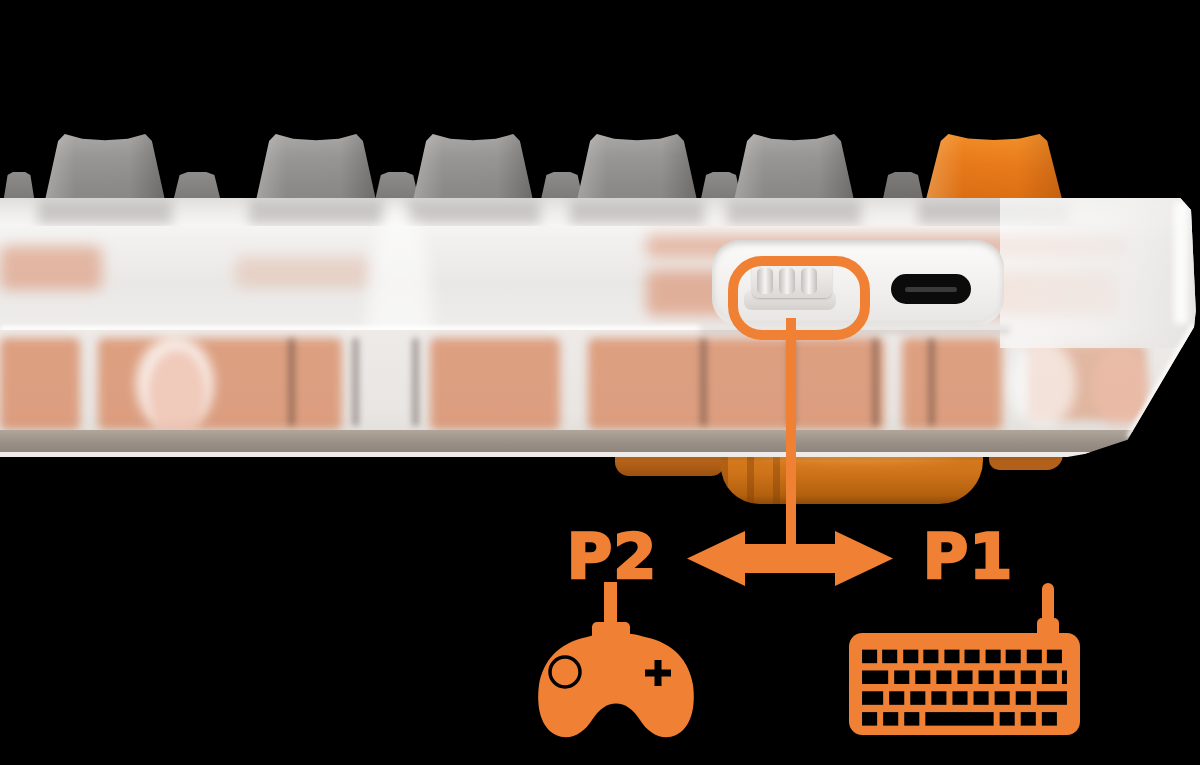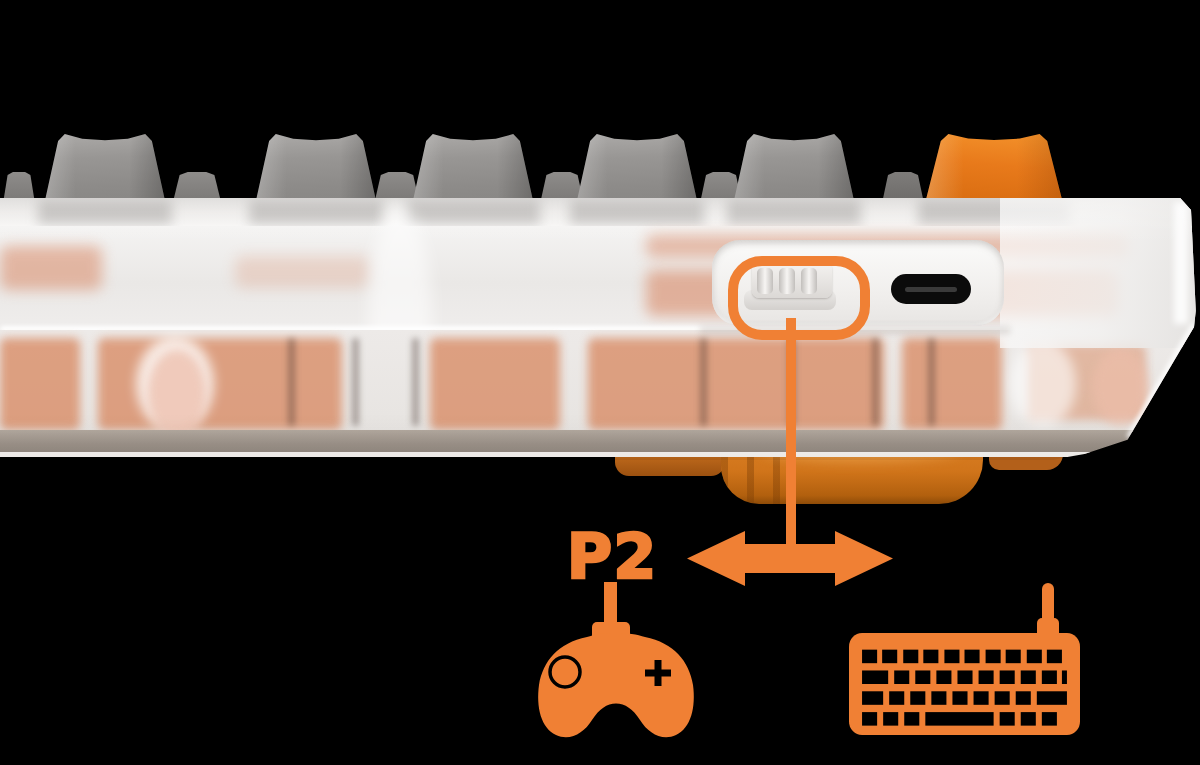--- a/index.html
+++ b/index.html
@@ -132,20 +132,21 @@
 
   <div class="abs annot" style="left:728px;top:256px;width:122px;height:64px;border:10px solid #F08034;border-radius:34px;"></div>
 
   <div class="oline" style="left:786px;top:318px;width:10px;height:230px;"></div>
 
   <svg class="abs annot" style="left:687px;top:531px;" width="206" height="55" viewBox="0 0 206 55">
     <polygon points="0,27.5 58,0 58,13 148,13 148,0 206,27.5 148,55 148,42 58,42 58,55" fill="#F08034"></polygon>
   </svg>
 
   <div class="plabel" style="left:556px;top:526px;width:112px;">P2</div>
+  <div class="plabel" style="left:918px;top:526px;width:100px;">P1</div>
 
   <div class="oline" style="left:604px;top:582px;width:13px;height:54px;"></div>
   <div class="oline" style="left:592px;top:622px;width:38px;height:16px;border-radius:5px 5px 0 0;"></div>
   <svg class="abs annot" style="left:528px;top:630px;" width="176" height="114" viewBox="0 0 176 114">
     <path fill="#F08034" d="M59,7 C74,1.5 102,1.5 117,7 C146,13 161,31 165,55 C168,77 163,98 148,105 C134,111.5 120,103 112,90 C105,79 97,73.5 88,73.5 C79,73.5 71,79 64,90 C56,103 42,111.5 28,105 C13,98 8,77 11,55 C15,31 30,13 59,7 Z"></path>
     <circle cx="37" cy="42" r="15" fill="none" stroke="#000" stroke-width="3.5"></circle>
     <path d="M130,30 L130,56 M117,43 L143,43" stroke="#000" stroke-width="7"></path>
   </svg>
 
   <div class="oline" style="left:1042px;top:583px;width:12px;height:52px;border-radius:6px 6px 0 0;"></div>

